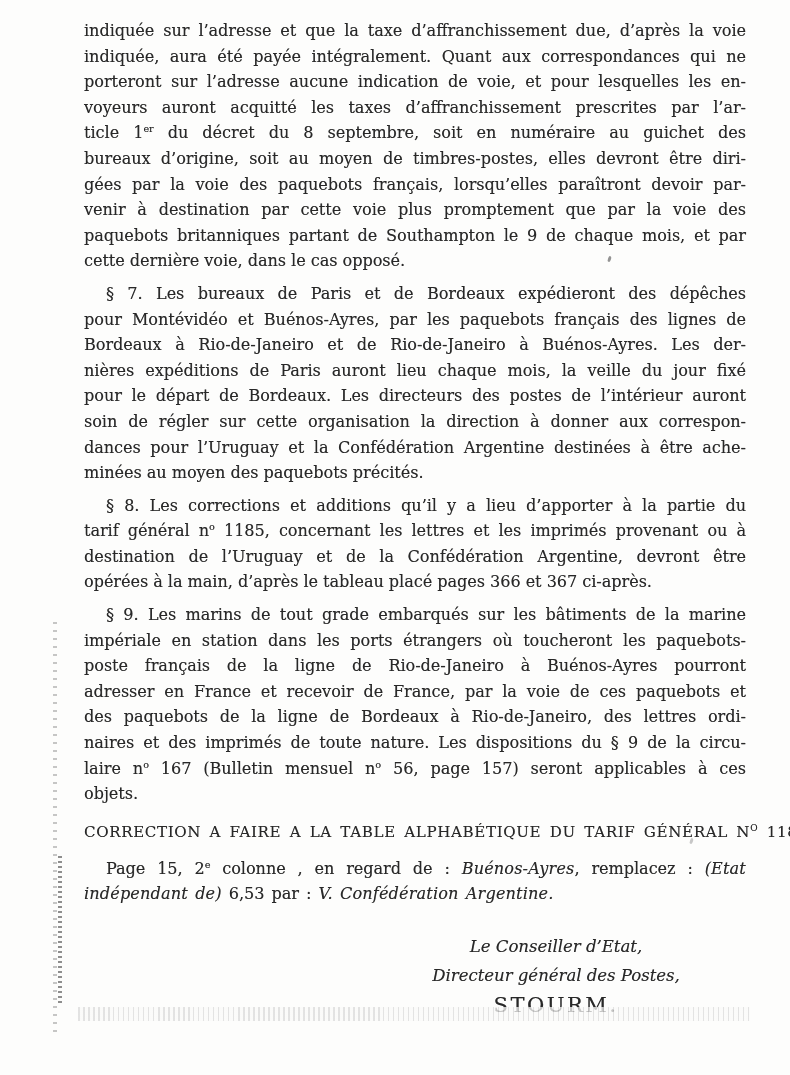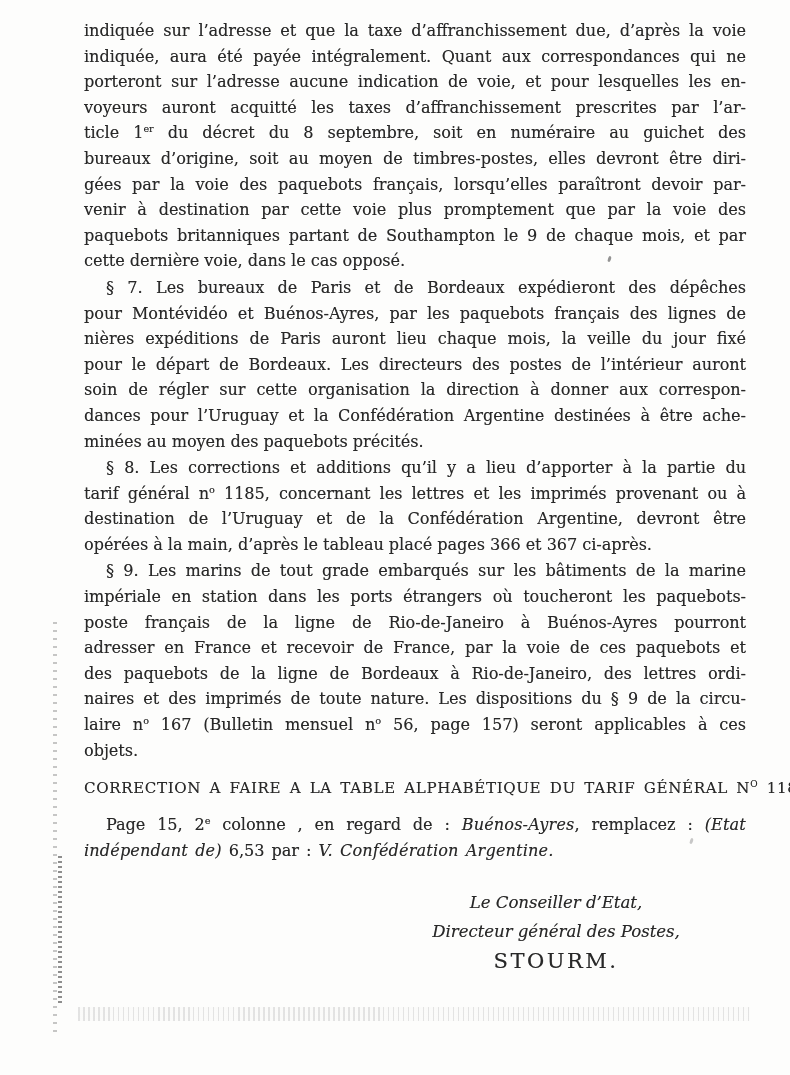--- a/index.html
+++ b/index.html
@@ -10,21 +10,21 @@
     overflow: hidden;
     font-family: "DejaVu Serif", "Liberation Serif", serif;
     color: #282828;
   }
   .page {
     position: absolute;
     left: 84px; top: 18px; width: 662px;
     text-shadow: 0.2px 0.2px 0.4px rgba(35,35,35,0.45);
   }
   .para { margin: 0; padding: 0; }
-  .para + .para { margin-top: 1px; }
+  .para + .para { margin-top: 7px; }
   .ln {
     font-size: 16px;
     line-height: 25.6px;
     text-align: justify;
     text-align-last: justify;
   }
   .ln.last { text-align-last: left; }
   .ln.ind { text-indent: 22px; }
   sup.sp { font-size: 60%; line-height: 0; vertical-align: super; }
   .heading {
@@ -88,20 +88,21 @@
     <div class="ln">bureaux d’origine, soit au moyen de timbres-postes, elles devront être diri-</div>
     <div class="ln">gées par la voie des paquebots français, lorsqu’elles paraîtront devoir par-</div>
     <div class="ln">venir à destination par cette voie plus promptement que par la voie des</div>
     <div class="ln">paquebots britanniques partant de Southampton le 9 de chaque mois, et par</div>
     <div class="ln last">cette dernière voie, dans le cas opposé.</div>
   </div>
 
   <div class="para">
     <div class="ln ind">§ 7. Les bureaux de Paris et de Bordeaux expédieront des dépêches</div>
     <div class="ln">pour Montévidéo et Buénos-Ayres, par les paquebots français des lignes de</div>
+    <div class="ln">Bordeaux à Rio-de-Janeiro et de Rio-de-Janeiro à Buénos-Ayres. Les der-</div>
     <div class="ln">nières expéditions de Paris auront lieu chaque mois, la veille du jour fixé</div>
     <div class="ln">pour le départ de Bordeaux. Les directeurs des postes de l’intérieur auront</div>
     <div class="ln">soin de régler sur cette organisation la direction à donner aux correspon-</div>
     <div class="ln">dances pour l’Uruguay et la Confédération Argentine destinées à être ache-</div>
     <div class="ln last">minées au moyen des paquebots précités.</div>
   </div>
 
   <div class="para">
     <div class="ln ind">§ 8. Les corrections et additions qu’il y a lieu d’apporter à la partie du</div>
     <div class="ln"><span>tarif général n</span><sup class="sp">o</sup><span> 1185, concernant les lettres et les imprimés provenant ou à</span></div>

